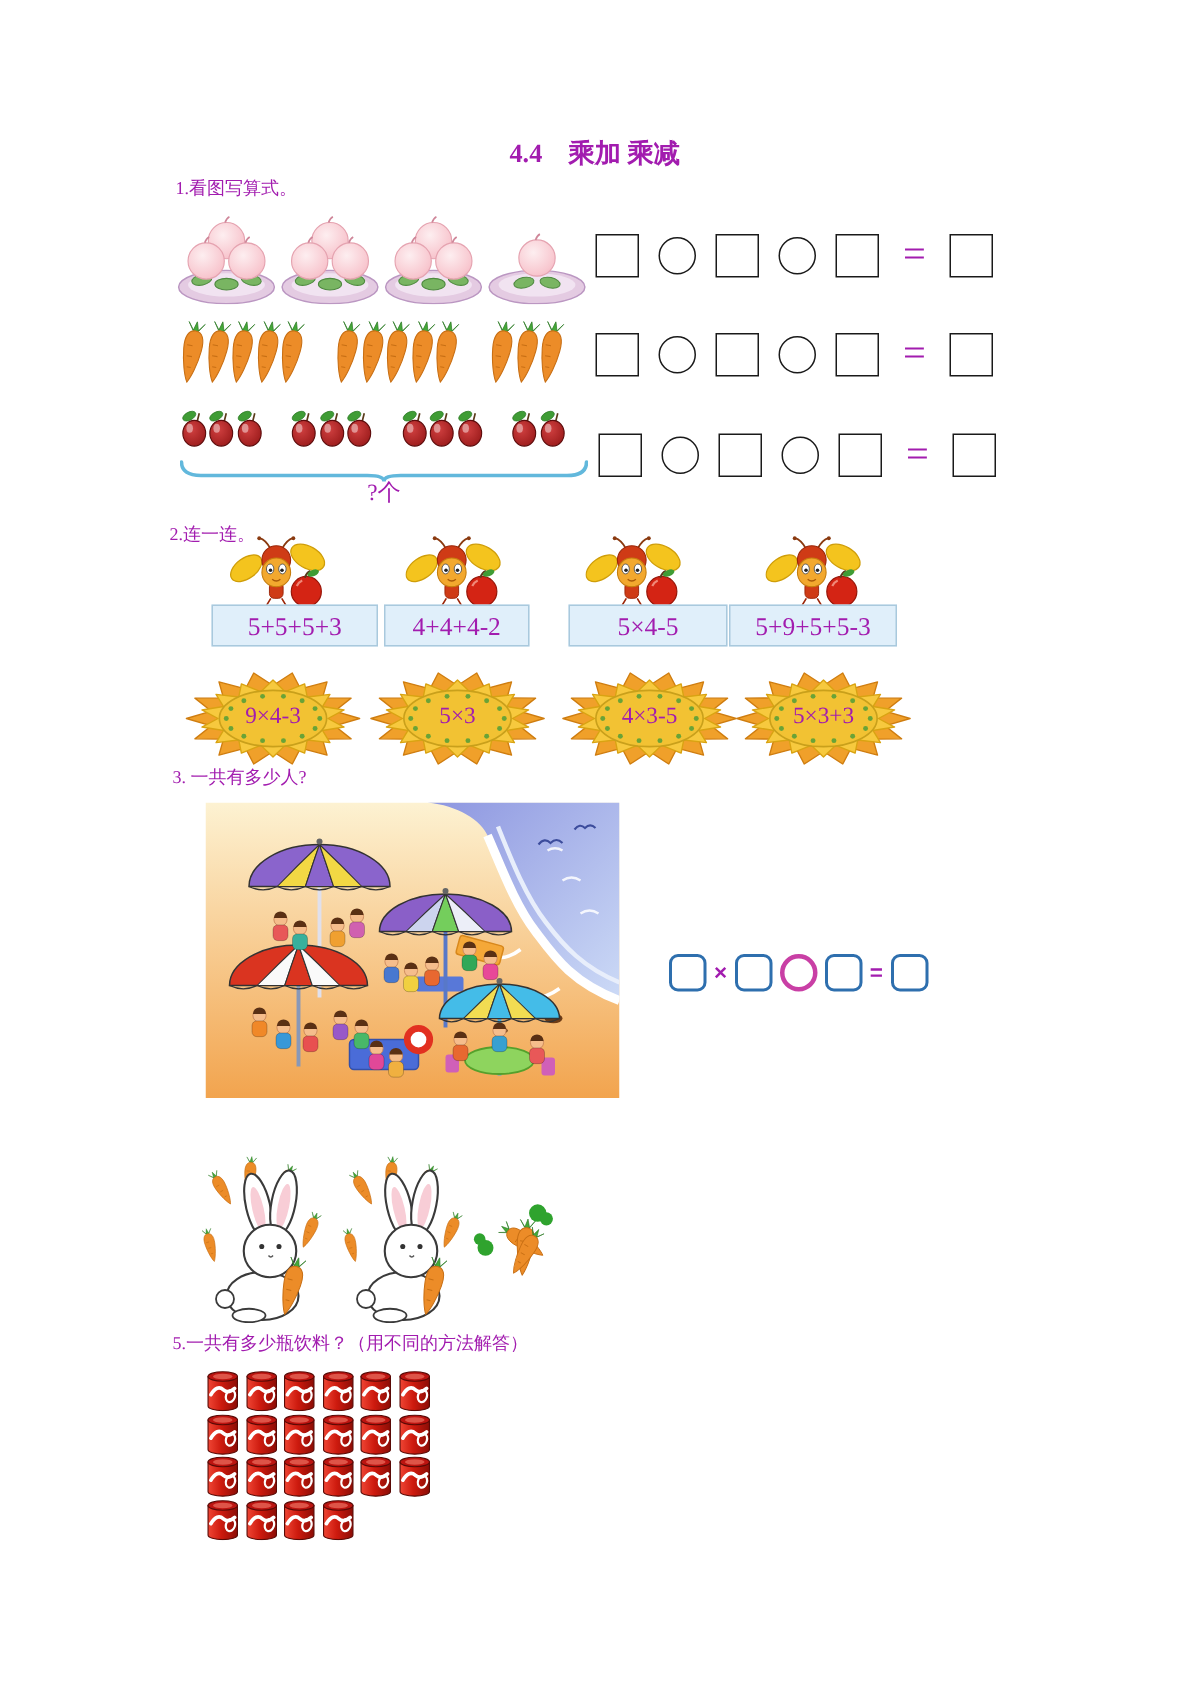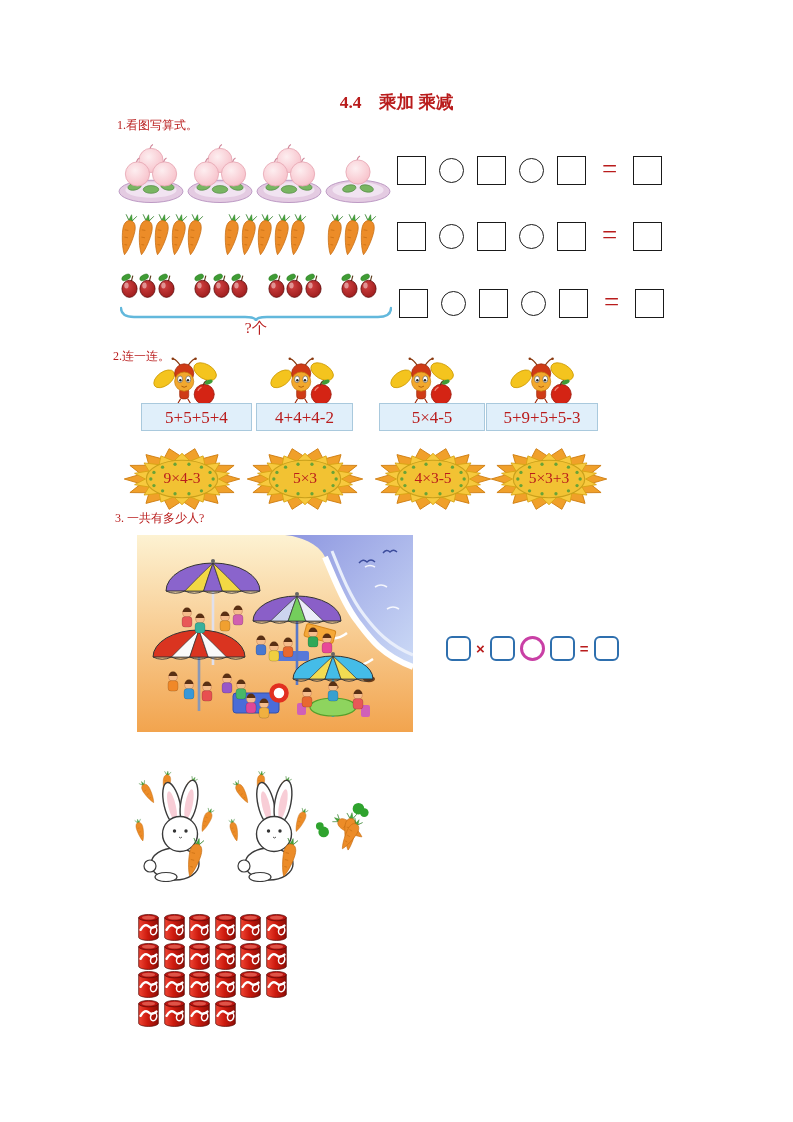--- a/index.html
+++ b/index.html
@@ -1,17 +1,17 @@
 <!DOCTYPE html>
 <html style="--expr-box-fill: #e0effa; --expr-box-border: #a9c9dd; --brace: #62b8dc; --q3-box-border: #2e6fae; --q3-circle: #c93fa5; --can-red: #d21b10; --sunflower-petal: #f0a02a; --sea-blue: #8d96e0; --sand-orange: #f2a44e;"><head>
 <meta charset="utf-8">
 <style>
   html,body{margin:0;padding:0;background:#888;}
   #page{position:relative;width:793px;height:1122px;background:#ffffff;margin:0 auto;
-        font-family:"Liberation Serif","DejaVu Serif",serif;color:#b91c1c;overflow:hidden;}
+        font-family:"Liberation Serif","DejaVu Serif",serif;color:#a21caf;overflow:hidden;}
   .abs{position:absolute;}
   #title{top:90px;left:0;width:100%;text-align:center;font-weight:bold;font-size:17.5px;}
   .label{font-size:12px;white-space:nowrap;}
   
   .fruit-row{display:flex;align-items:flex-end;}
   .plate{width:68px;height:60px;margin-right:1px;}
   .fgroup{display:flex;margin-right:17px;}
   .carrot{width:20px;height:46px;margin-left:-3.5px;transform:rotate(10deg);}
   .fgroup .carrot:first-child{margin-left:0;}
   .dgroup{display:flex;margin-right:18px;}
@@ -324,21 +324,21 @@
     </svg>
   <svg class="abs bee" style="left:270px;top:357px" viewBox="0 0 72 56">
       <use href="#bee"></use>
     </svg>
   <svg class="abs bee" style="left:390px;top:357px" viewBox="0 0 72 56">
       <use href="#bee"></use>
     </svg>
   <svg class="abs bee" style="left:510px;top:357px" viewBox="0 0 72 56">
       <use href="#bee"></use>
     </svg>
-  <div class="expr-box" style="left:141px;top:403px;width:111px">5+5+5+4</div>
+  <div class="expr-box" style="left:141px;top:403px;width:111px">5+5+5+3</div>
   <div class="expr-box" style="left:256px;top:403px;width:97px">4+4+4-2</div>
   <div class="expr-box" style="left:379px;top:403px;width:106px">5×4-5</div>
   <div class="expr-box" style="left:486px;top:403px;width:112px">5+9+5+5-3</div>
   <div class="flower" style="left:120px">
       <svg class="flower-svg" viewBox="0 0 130 72">
         <polygon points="128.0,36.0 109.8,41.3 121.8,50.8 101.0,51.0 104.3,62.6 85.0,57.6 79.0,69.1 65.0,60.0 51.0,69.1 45.0,57.6 25.7,62.6 29.0,51.0 8.2,50.8 20.2,41.3 2.0,36.0 20.2,30.7 8.2,21.2 29.0,21.0 25.7,9.4 45.0,14.4 51.0,2.9 65.0,12.0 79.0,2.9 85.0,14.4 104.3,9.4 101.0,21.0 121.8,21.2 109.8,30.7" fill="var(--sunflower-petal,#f0a02a)" stroke="#cf7d10" stroke-width="1" stroke-linejoin="round"></polygon>
         <polygon points="116.7,42.2 101.0,44.7 106.4,53.5 89.9,51.6 88.0,61.2 73.9,55.5 65.0,64.0 56.1,55.5 42.0,61.2 40.1,51.6 23.6,53.5 29.0,44.7 13.3,42.2 25.0,36.0 13.3,29.8 29.0,27.3 23.6,18.5 40.1,20.4 42.0,10.8 56.1,16.5 65.0,8.0 73.9,16.5 88.0,10.8 89.9,20.4 106.4,18.5 101.0,27.3 116.7,29.8 105.0,36.0" fill="#f7c93e" stroke="#d9a312" stroke-width="1" stroke-linejoin="round"></polygon>
         <ellipse cx="65" cy="36" rx="39" ry="20.5" fill="#f2c233" stroke="#c9a01b" stroke-width="1.2"></ellipse>
         <circle cx="99.0" cy="36.0" r="1.8" fill="#69a337"></circle>
         <circle cx="95.6" cy="43.2" r="1.8" fill="#69a337"></circle>
@@ -590,20 +590,21 @@
   <svg class="abs rabbit" style="left:132px;top:770px" viewBox="0 0 100 112">
       <use href="#rabbit"></use>
     </svg>
   <svg class="abs rabbit" style="left:226px;top:770px" viewBox="0 0 100 112">
       <use href="#rabbit"></use>
     </svg>
   <svg class="abs bunch" style="left:314px;top:798px" viewBox="0 0 60 62">
       <use href="#bunch"></use>
     </svg>
 
+  <div class="abs label" style="left:115px;top:887px">5.一共有多少瓶饮料？（用不同的方法解答）</div>
   <div class="abs" style="left:136px;top:913px">
       <div class="can-row">
         <svg class="can" viewBox="0 0 26 30">
           <use href="#can"></use>
         </svg>
         <svg class="can" viewBox="0 0 26 30">
           <use href="#can"></use>
         </svg>
         <svg class="can" viewBox="0 0 26 30">
           <use href="#can"></use>

